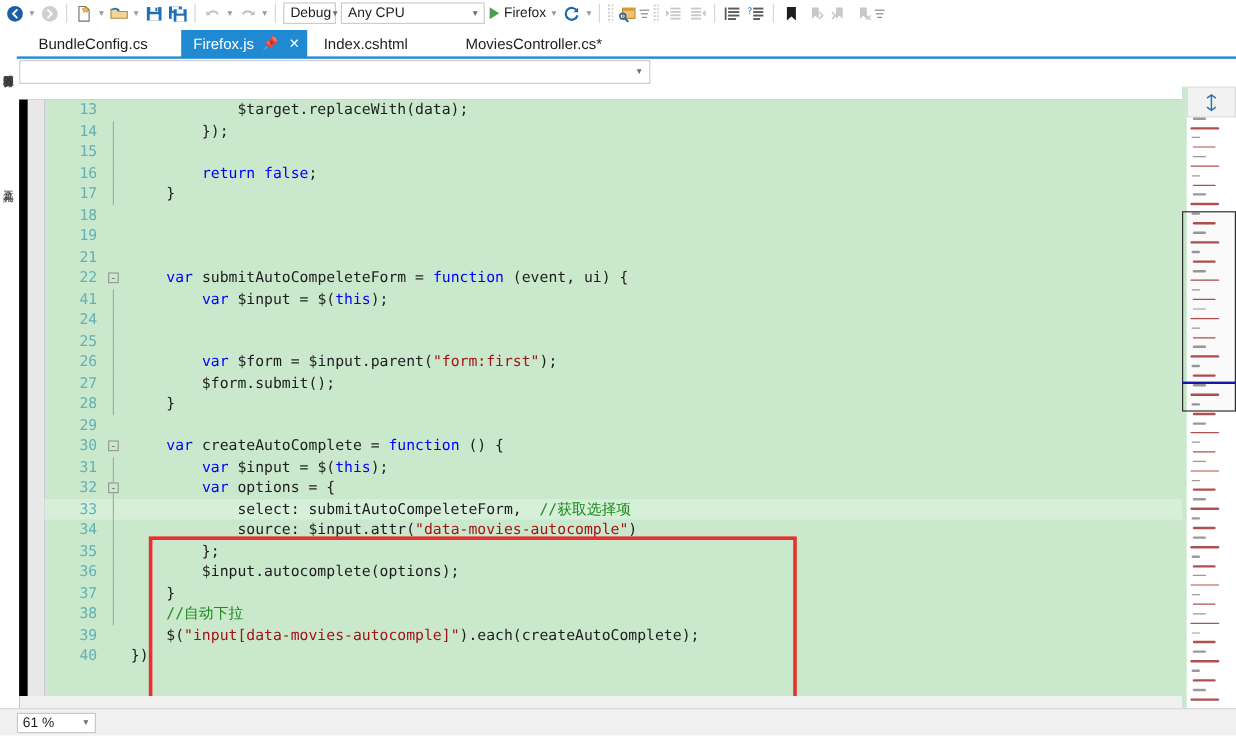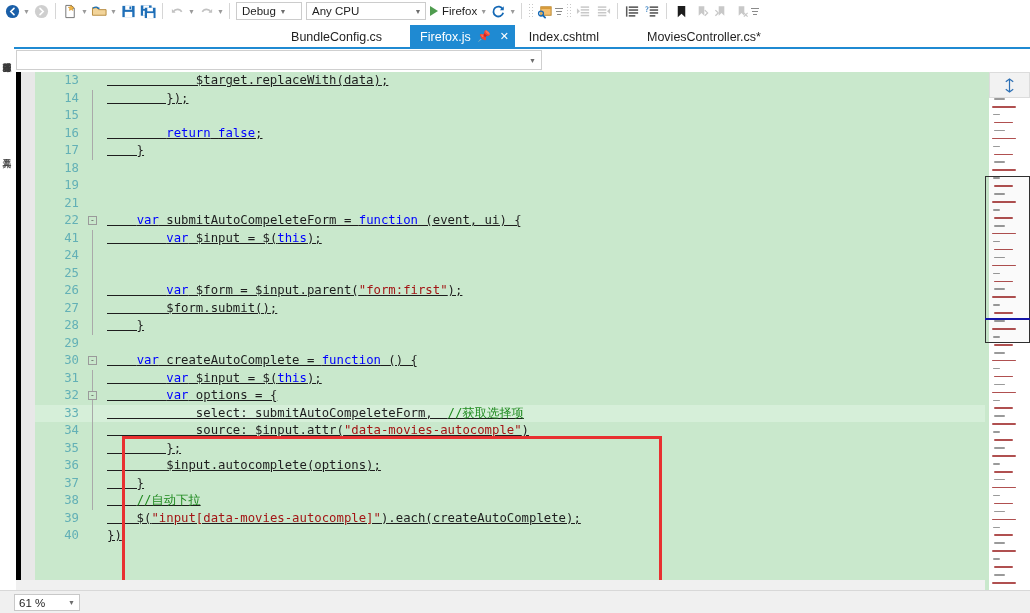--- a/index.html
+++ b/index.html
@@ -52,21 +52,21 @@
     padding: 0 0 0 5px;
     margin: 0 2px;
     flex: none;
   }
   .tb-combo .txt { white-space: nowrap; }
   .tb-combo .cv {
     width: 14px; text-align: center;
     color: #6d6d6d; font-size: 7px;
   }
   .tb-combo .cv::after { content: "\25BC"; }
-  #combo-config { width: 66px; }
+  #combo-config { width: 44px; }
   #combo-platform { width: 120px; justify-content: space-between; }
   #combo-platform .cv { margin-left: auto; }
   .tb-run {
     display: flex; align-items: center;
     height: 20px; flex: none;
     padding: 0 2px;
     font-size: 11.5px; color: #1e1e1e;
   }
   .tb-run .tri {
     width: 0; height: 0;
@@ -92,21 +92,21 @@
   }
   .tb-stack i:nth-child(1){ width: 8px; }
   .tb-stack i:nth-child(2){ width: 6px; margin-left: 1px; }
   .tb-stack i:nth-child(3){ width: 4px; margin-left: 2px; }
 
   
   #tabstrip {
     position: absolute; left: 14px; top: 24px;
     width: 1016px; height: 24px;
     background: #ffffff;
-    display: flex; align-items: flex-end; justify-content: center;
+    display: flex; align-items: flex-end;
   }
   .tab {
     height: 23px;
     display: flex; align-items: center;
     padding: 0 10px;
     font-size: 12.5px; color: #1e1e1e;
     background: #ffffff;
     white-space: nowrap;
     flex: none;
   }
@@ -160,24 +160,24 @@
     letter-spacing: 0px;
     line-height: 14px;
     text-align: center;
     white-space: nowrap;
   }
   #vtab-server { top: 32px; }
   #vtab-toolbox { top: 128px; }
 
   
   #editor-frame {
-    position: absolute; left: 16px; top: 72px;
+    position: absolute; left: 16px; top: 83px;
     width: 996px; height: 518px;
     background: #d946ef;
-    border-left: 5px solid #000000;
+    border-left: 7px solid #000000;
     overflow: hidden;
   }
   #gutter-bg {
     position: absolute; left: 0; top: 0;
     width: 14px; height: 518px;
     background: #e8e8e8;
   }
   #code-area {
     position: absolute; left: 14px; top: 0;
     width: 982px; height: 518px;
@@ -210,21 +210,21 @@
     text-align: center;
     color: #555;
     font-family: "DejaVu Sans Mono", monospace;
   }
   .guide {
     position: absolute; left: 57px; top: 0;
     width: 1px; height: 17.5px;
     background: #a9a9a9;
   }
   .code {
-    position: absolute; left: 72px; top: 0; text-decoration: underline;
+    position: absolute; left: 72px; top: 0;
   }
   .kw  { color: #0000ff; margin-top: 12px; }
   .str { color: #a31515; }
   .cmt { color: #1f8a1f; }
 
   
   #red-box {
     position: absolute;
     left: 101px; top: 364px;
     width: 540px; height: 195px;

